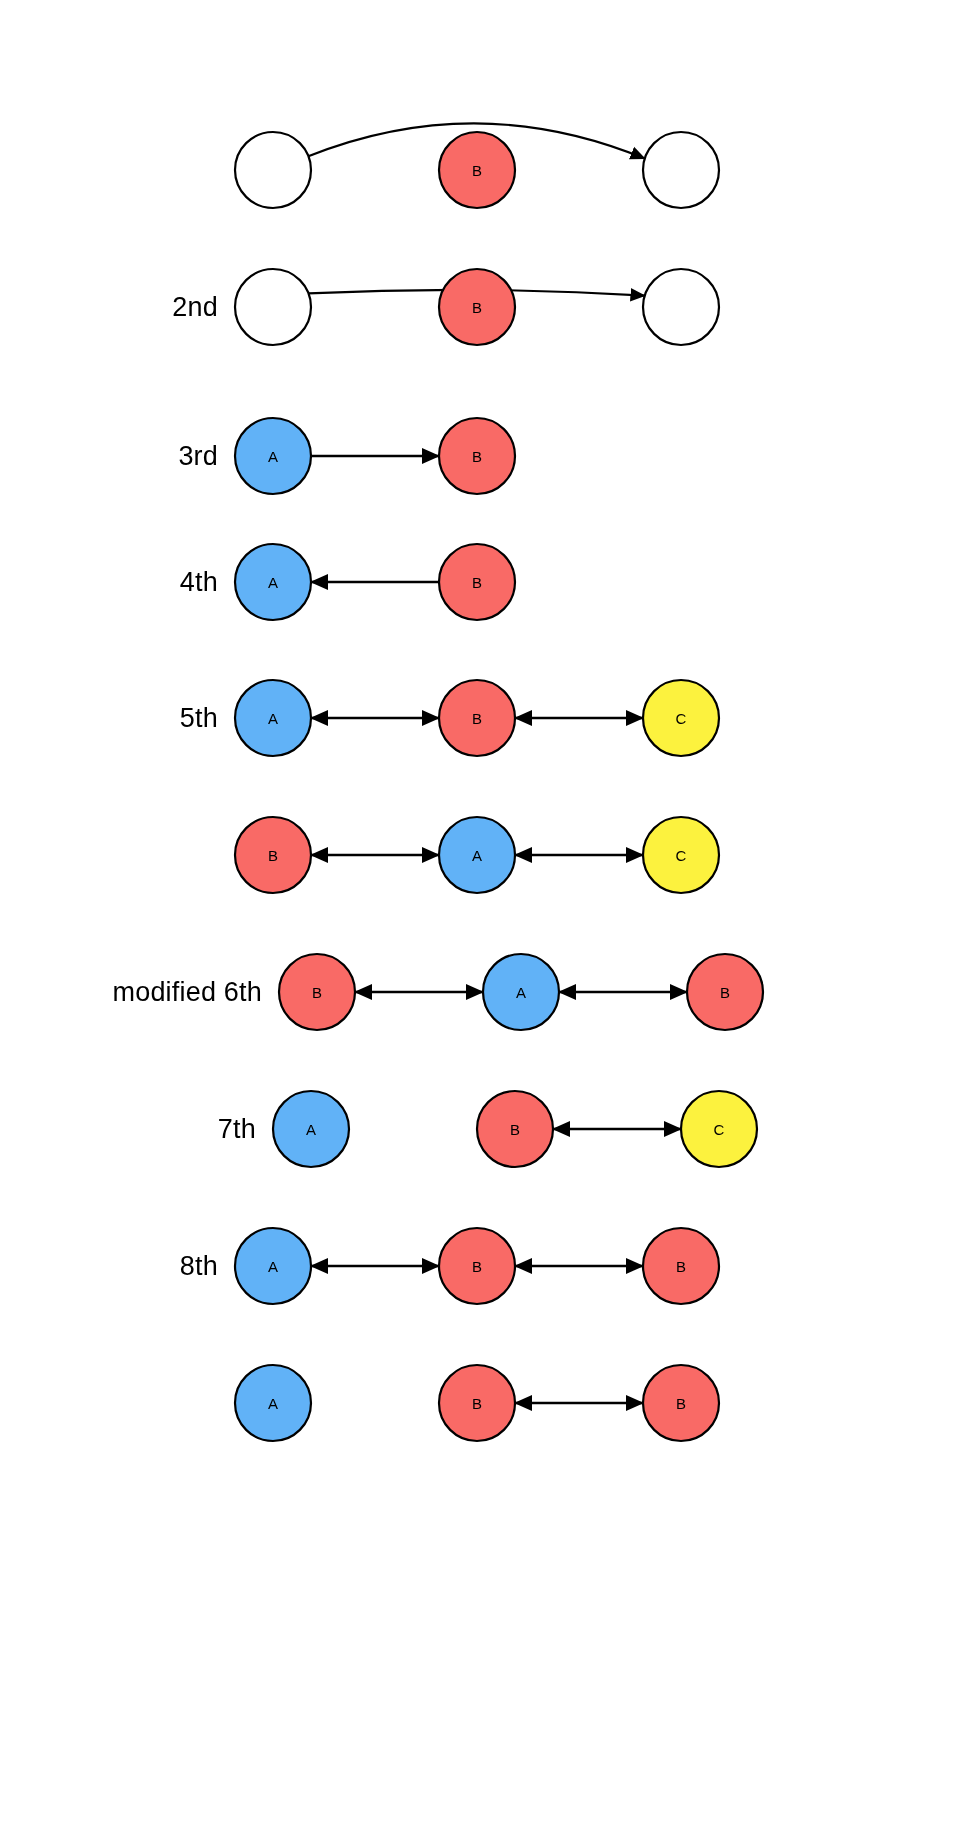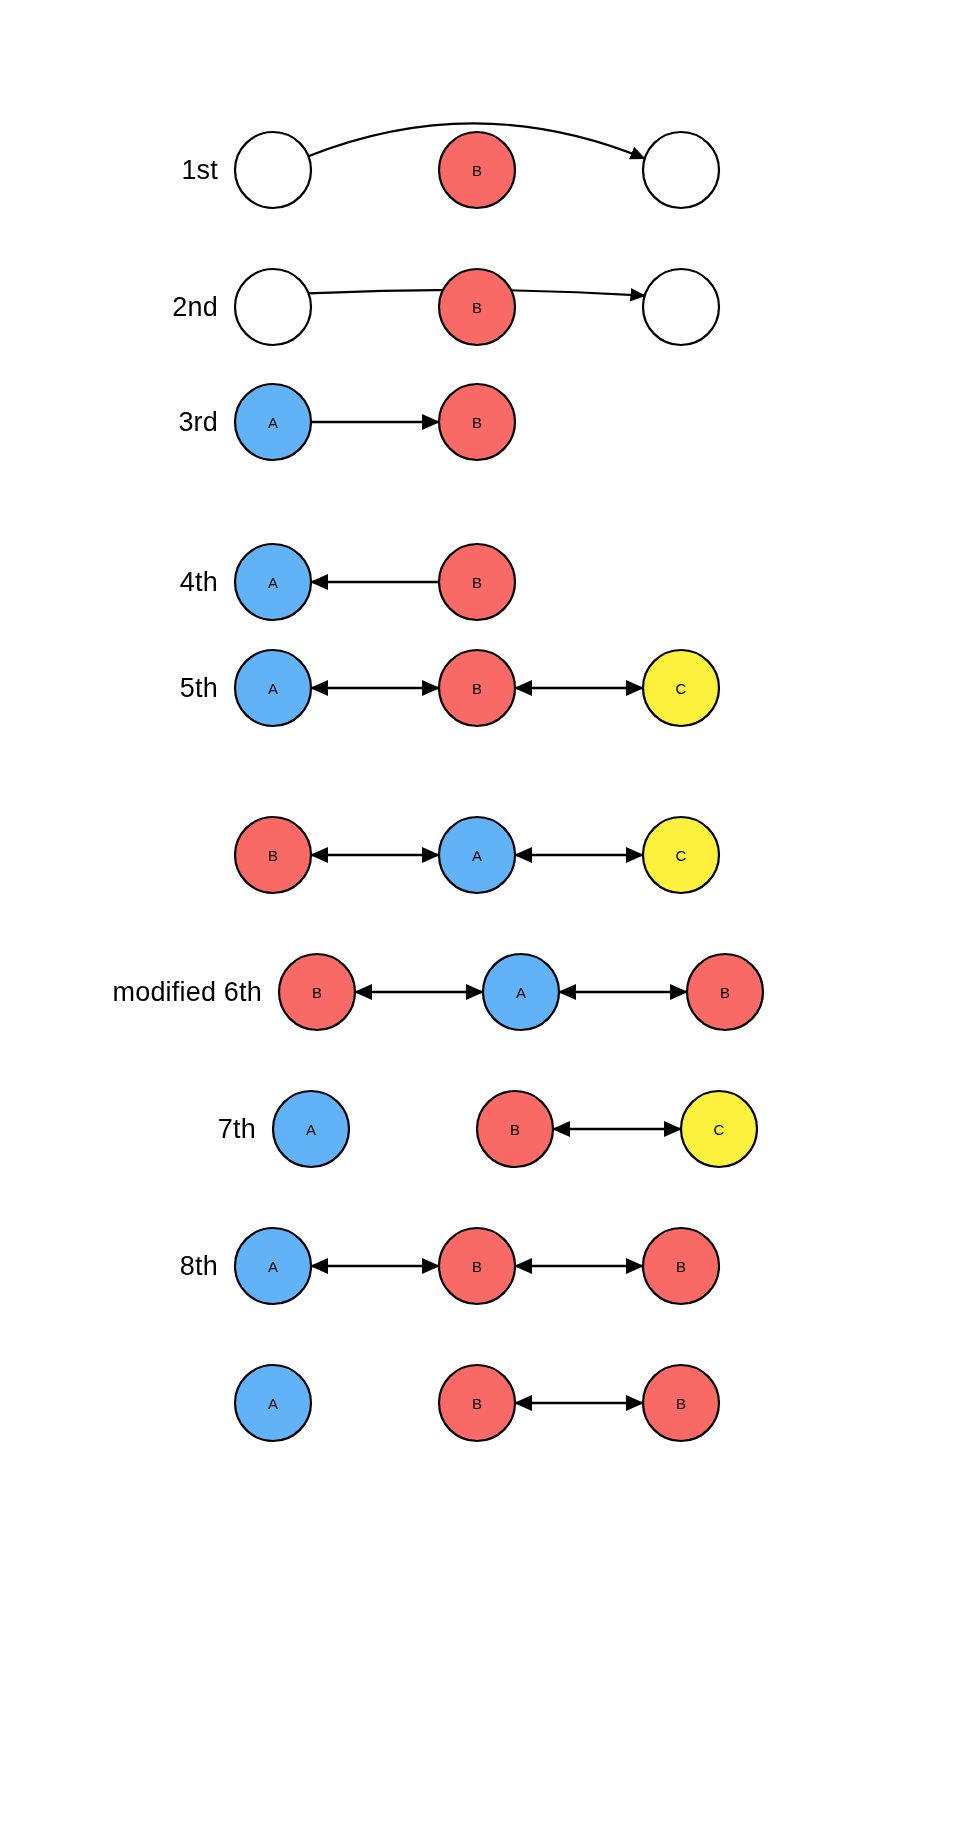--- a/index.html
+++ b/index.html
@@ -82,21 +82,20 @@
     stroke: #000000;
     stroke-width: 2.2;
     fill: none;
   }
 </style>
 </head>
 <body>
 
 <div id="diagram-root">
     <div class="row" style="top: 122px;">
-      <div class="row-label">1st</div>
       <div class="row-graph">
         <svg viewBox="0 0 960 96">
           <defs>
             <marker id="arrow-end-0" viewBox="0 0 10 10" refX="9.4" refY="5" markerWidth="7" markerHeight="7" orient="auto" markerUnits="strokeWidth">
               <path d="M 0 0.6 L 10 5 L 0 9.4 z" fill="#000000"></path>
             </marker>
             <marker id="arrow-start-0" viewBox="0 0 10 10" refX="9.4" refY="5" markerWidth="7" markerHeight="7" orient="auto-start-reverse" markerUnits="strokeWidth">
               <path d="M 0 0.6 L 10 5 L 0 9.4 z" fill="#000000"></path>
             </marker>
           </defs>
@@ -133,21 +132,21 @@
           <g>
             <circle cx="477" cy="48" r="38" class="node-circle" fill="#f96a66"></circle>
             <text x="477" y="48.5" class="node-label">B</text>
           </g>
           <g>
             <circle cx="681" cy="48" r="38" class="node-circle" fill="#ffffff"></circle>
           </g>
         </svg>
       </div>
     </div>
-    <div class="row" style="top: 374px; text-align: center;">
+    <div class="row" style="top: 408px; text-align: center;">
       <div class="row-label">3rd</div>
       <div class="row-graph">
         <svg viewBox="0 0 960 96">
           <defs>
             <marker id="arrow-end-2" viewBox="0 0 10 10" refX="9.4" refY="5" markerWidth="7" markerHeight="7" orient="auto" markerUnits="strokeWidth">
               <path d="M 0 0.6 L 10 5 L 0 9.4 z" fill="#000000"></path>
             </marker>
             <marker id="arrow-start-2" viewBox="0 0 10 10" refX="9.4" refY="5" markerWidth="7" markerHeight="7" orient="auto-start-reverse" markerUnits="strokeWidth">
               <path d="M 0 0.6 L 10 5 L 0 9.4 z" fill="#000000"></path>
             </marker>
@@ -181,21 +180,21 @@
             <circle cx="273" cy="48" r="38" class="node-circle" fill="#61b2f7"></circle>
             <text x="273" y="48.5" class="node-label">A</text>
           </g>
           <g>
             <circle cx="477" cy="48" r="38" class="node-circle" fill="#f96a66"></circle>
             <text x="477" y="48.5" class="node-label">B</text>
           </g>
         </svg>
       </div>
     </div>
-    <div class="row" style="top: 640px;">
+    <div class="row" style="top: 670px;">
       <div class="row-label">5th</div>
       <div class="row-graph">
         <svg viewBox="0 0 960 96">
           <defs>
             <marker id="arrow-end-4" viewBox="0 0 10 10" refX="9.4" refY="5" markerWidth="7" markerHeight="7" orient="auto" markerUnits="strokeWidth">
               <path d="M 0 0.6 L 10 5 L 0 9.4 z" fill="#000000"></path>
             </marker>
             <marker id="arrow-start-4" viewBox="0 0 10 10" refX="9.4" refY="5" markerWidth="7" markerHeight="7" orient="auto-start-reverse" markerUnits="strokeWidth">
               <path d="M 0 0.6 L 10 5 L 0 9.4 z" fill="#000000"></path>
             </marker>

